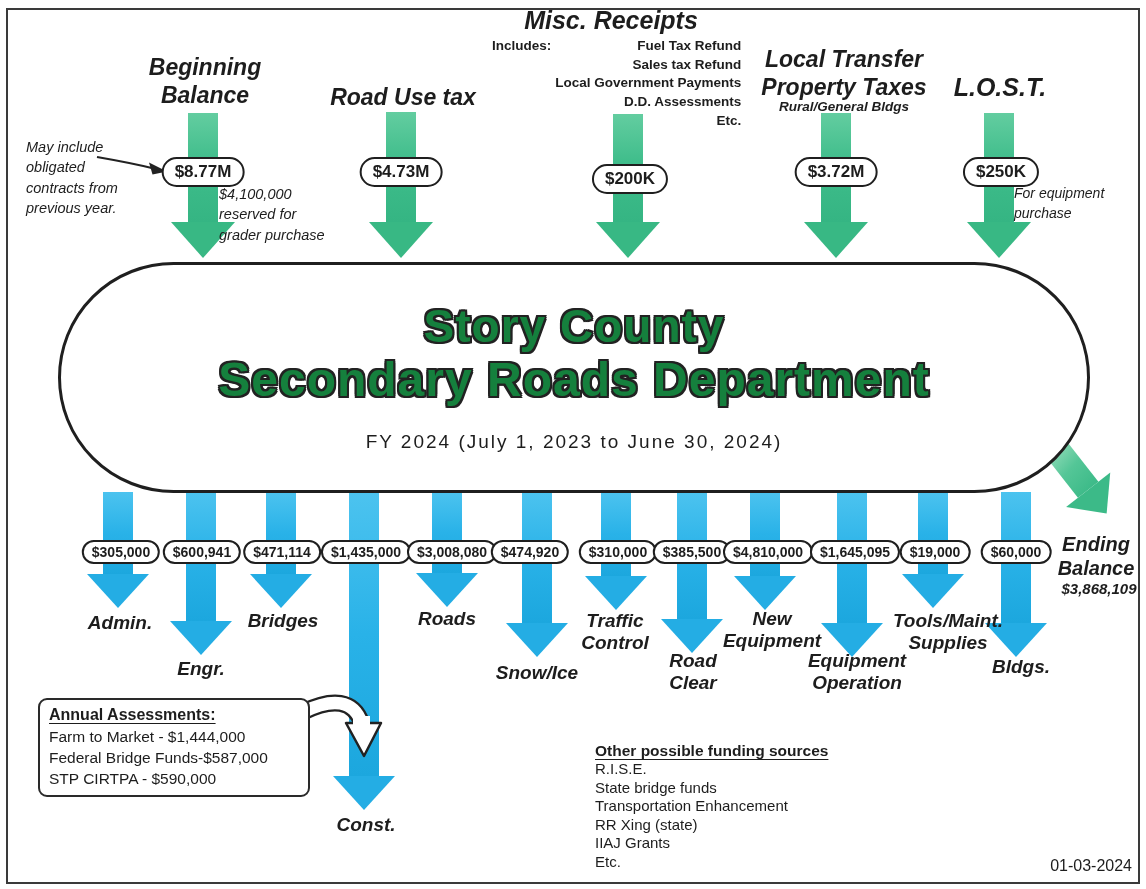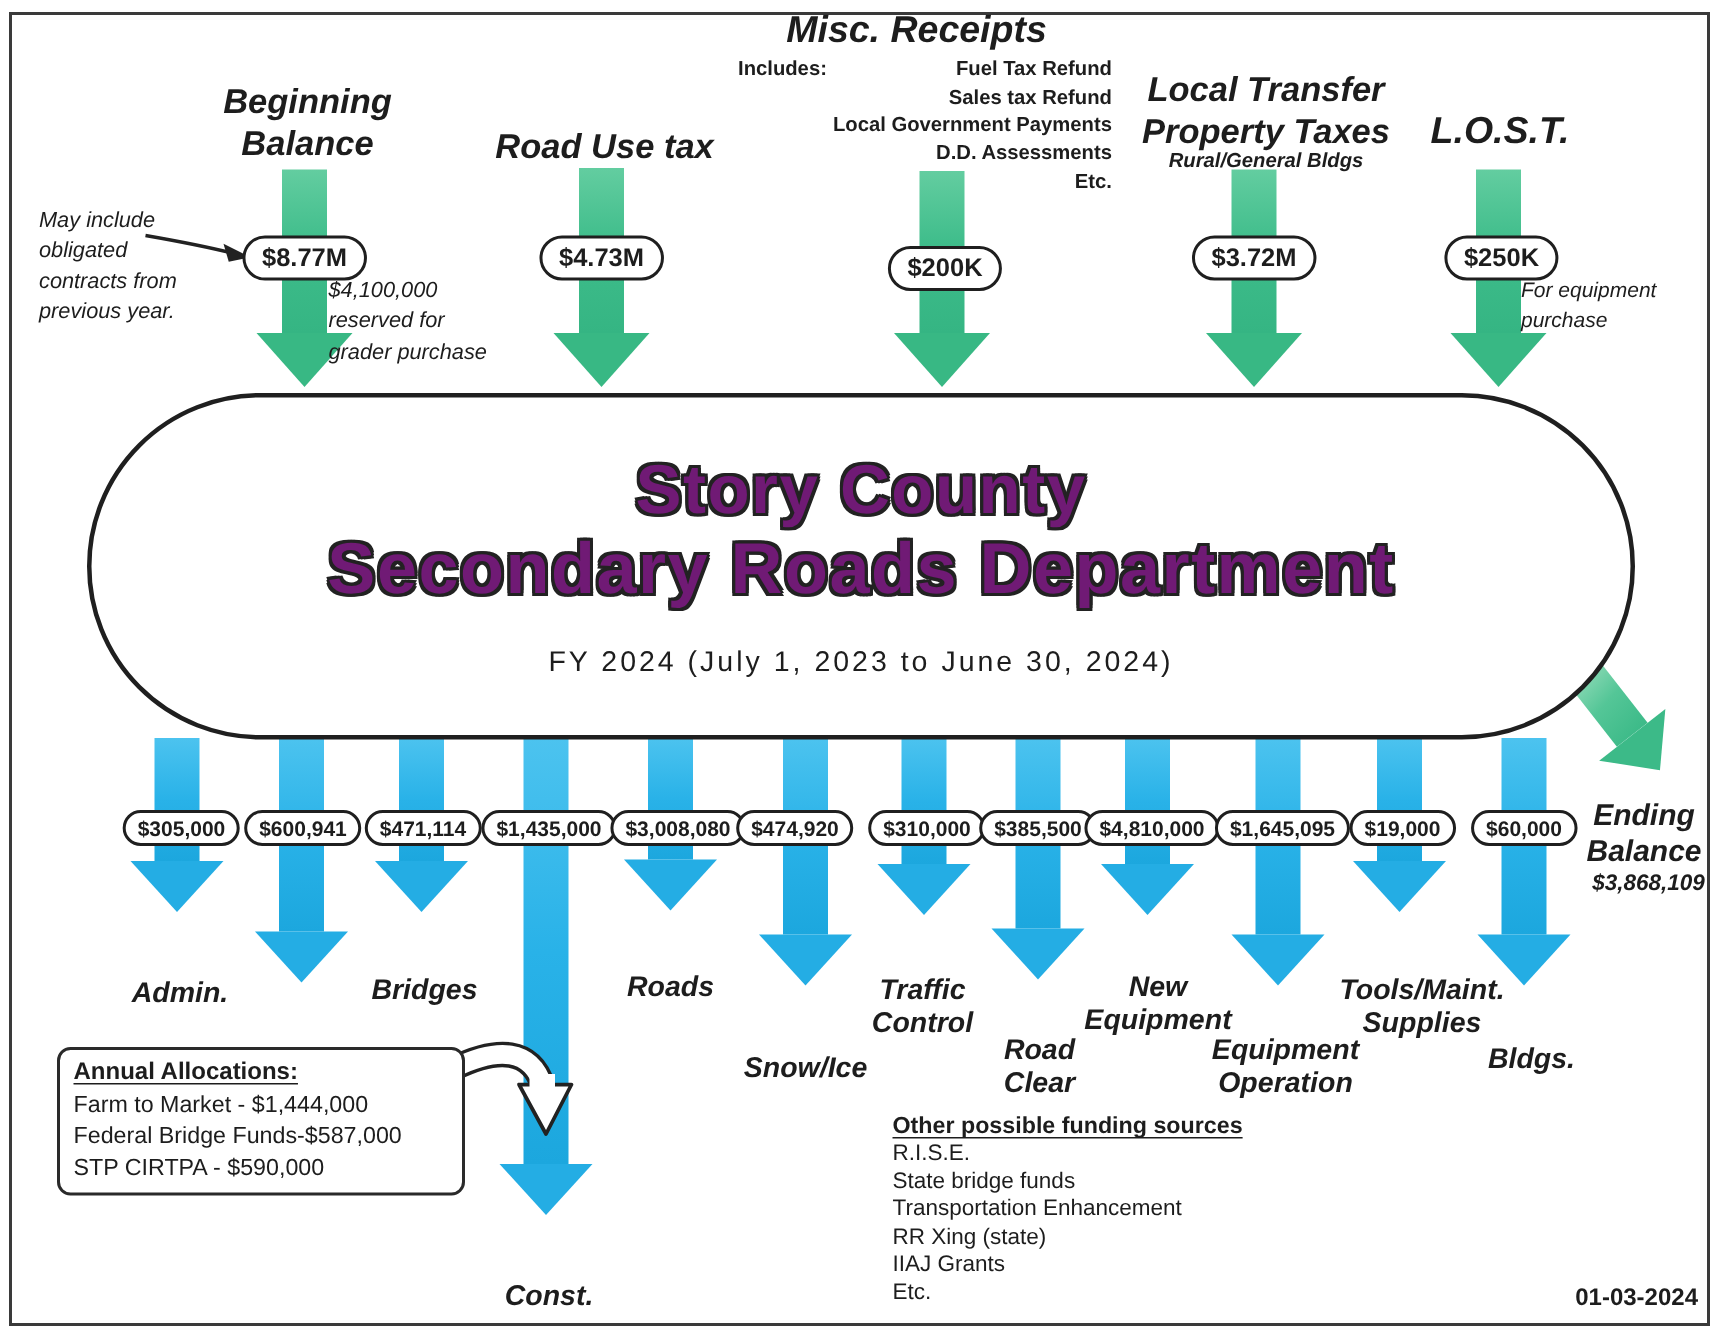--- a/index.html
+++ b/index.html
@@ -31,48 +31,48 @@
      border:2px solid #1f1f1f;border-radius:16px;white-space:nowrap;font-weight:bold;}
   .pill-lg{font-size:17px;padding:3px 11px;}
   .pill-sm{font-size:14px;padding:2px 8px;}
 
   
   .lbl{position:absolute;z-index:4;white-space:pre-line;font-style:italic;}
   .ctr{transform:translateX(-50%);text-align:center;}
   .top-title{font-size:23px;font-weight:bold;line-height:1.2;}
   .sub-title{font-size:13.5px;font-weight:bold;}
   .note{font-size:14.5px;line-height:1.4;font-weight:500;}
-  .out-lbl{font-size:19px;font-weight:bold;line-height:1.15;margin-top:40px;}
+  .out-lbl{font-size:19px;font-weight:bold;line-height:1.15;}
   .end-lbl{font-size:20px;font-weight:bold;line-height:1.2;}
   .end-amt{font-size:15px;font-weight:bold;}
 
   
   .cbox{position:absolute;left:58px;top:262px;width:1032px;height:231px;z-index:2;background:#fff;
      border:3px solid #1f1f1f;border-radius:118px;box-sizing:border-box;
      display:flex;flex-direction:column;align-items:center;justify-content:flex-start;padding-top:36px;}
-  .hollow{color:#701a75;font-weight:bold;letter-spacing:1px;
+  .hollow{color:#15803d;font-weight:bold;letter-spacing:1px;
      text-shadow:-2px -2px 0 #222,2px -2px 0 #222,-2px 2px 0 #222,2px 2px 0 #222,
                  0 -2px 0 #222,0 2px 0 #222,-2px 0 0 #222,2px 0 0 #222;}
   .cbox .l1{font-size:46px;line-height:1.1;}
   .cbox .l2{font-size:48px;line-height:1.15;}
   .cbox .fy{margin-top:24px;font-size:19px;letter-spacing:2px;font-weight:500;}
 
   
   .includes{position:absolute;left:492px;top:37px;z-index:4;display:flex;gap:4px;
      font-size:13.5px;font-weight:bold;line-height:1.38;text-align:right;}
 
   
   .alloc{position:absolute;left:38px;top:698px;width:272px;z-index:4;background:#fff;
      border:2px solid #2a2a2a;border-radius:9px;padding:6px 9px;box-sizing:border-box;}
   .alloc .t{font-size:16px;font-weight:bold;text-decoration:underline;text-underline-offset:3px;margin-bottom:2px;}
   .alloc .it{font-size:15.5px;line-height:21px;white-space:nowrap;}
   .ofund{position:absolute;left:595px;top:742px;z-index:4;}
   .ofund .t{font-size:15.5px;font-weight:bold;text-decoration:underline;text-underline-offset:3px;}
   .ofund .it{font-size:15px;line-height:18.5px;font-weight:500;}
-  .date{position:absolute;right:14px;top:857px;font-size:16px;font-weight:bold;z-index:4;}
+  .date{position:absolute;right:14px;top:857px;font-size:16px;font-weight:normal;z-index:4;}
 
   .overlay{position:absolute;left:0;top:0;z-index:3;pointer-events:none;}
 </style>
 </head>
 <body>
 
 <div class="canvas">
   <div class="frame"></div>
 
   <div class="lbl ctr top-title" style="left:205px;top:54px">Beginning
@@ -218,21 +218,21 @@
 
   <div class="earrow">
       <div class="shaft"></div>
       <div class="head"></div>
     </div>
   <div class="lbl ctr end-lbl" style="left:1096px;top:532px">Ending
 Balance</div>
   <div class="lbl ctr end-amt" style="left:1099px;top:580px">$3,868,109</div>
 
   <div class="alloc">
-    <div class="t">Annual Allocations:</div>
+    <div class="t">Annual Assessments:</div>
     <div class="it">Farm to Market - $1,444,000</div>
     <div class="it">Federal Bridge Funds-$587,000</div>
     <div class="it">STP CIRTPA - $590,000</div>
   </div>
 
   <div class="ofund">
     <div class="t">Other possible funding sources</div>
     <div class="it">R.I.S.E.</div>
     <div class="it">State bridge funds</div>
     <div class="it">Transportation Enhancement</div>

